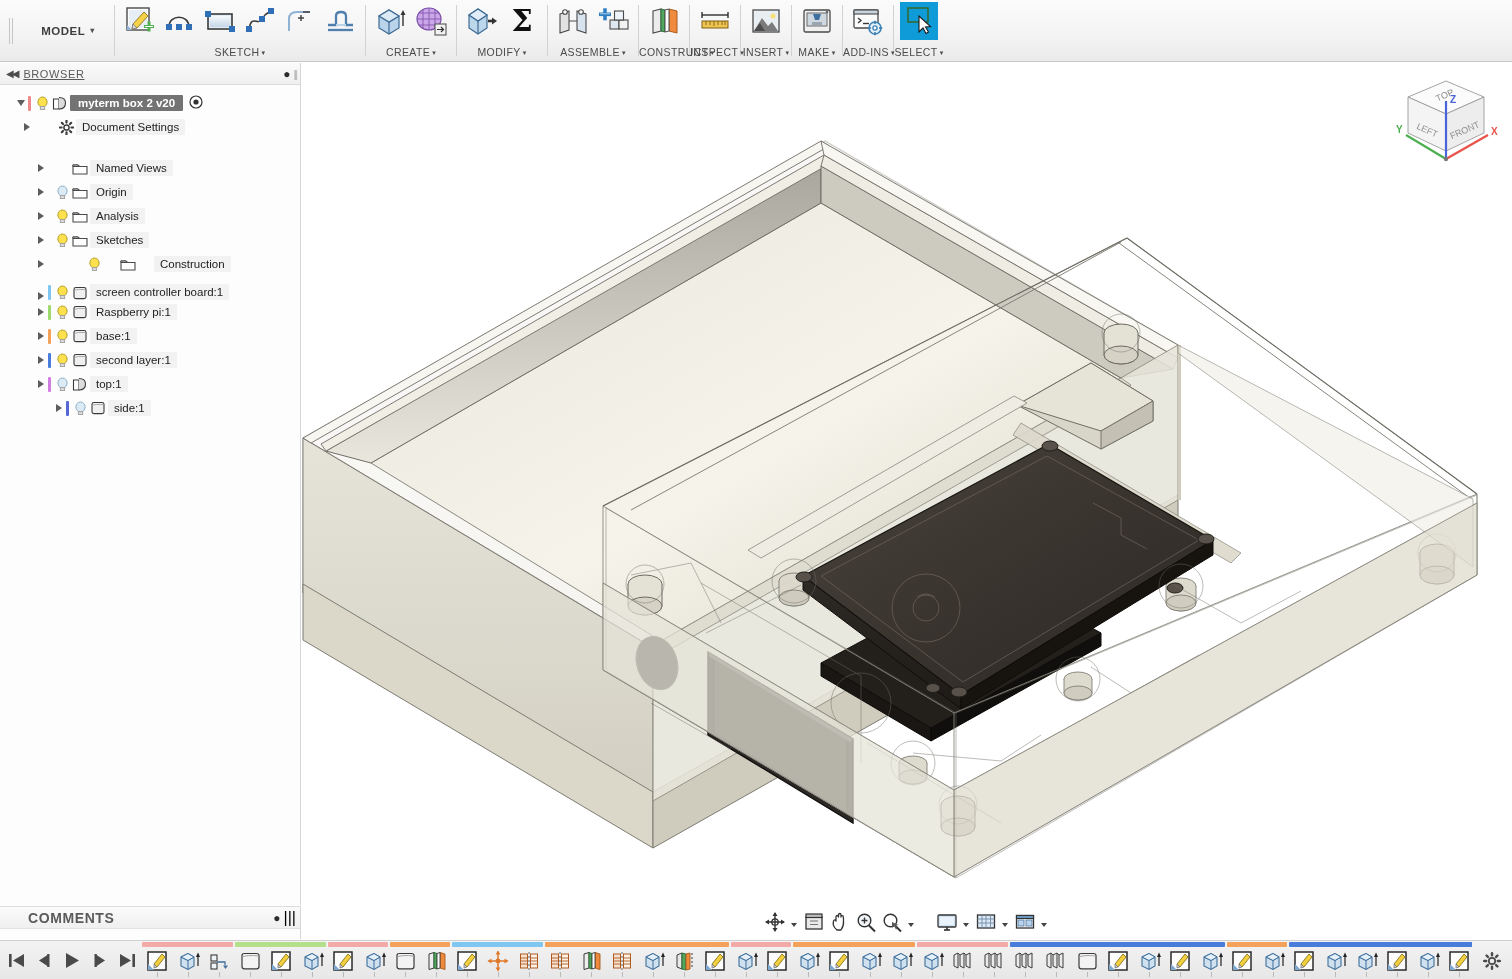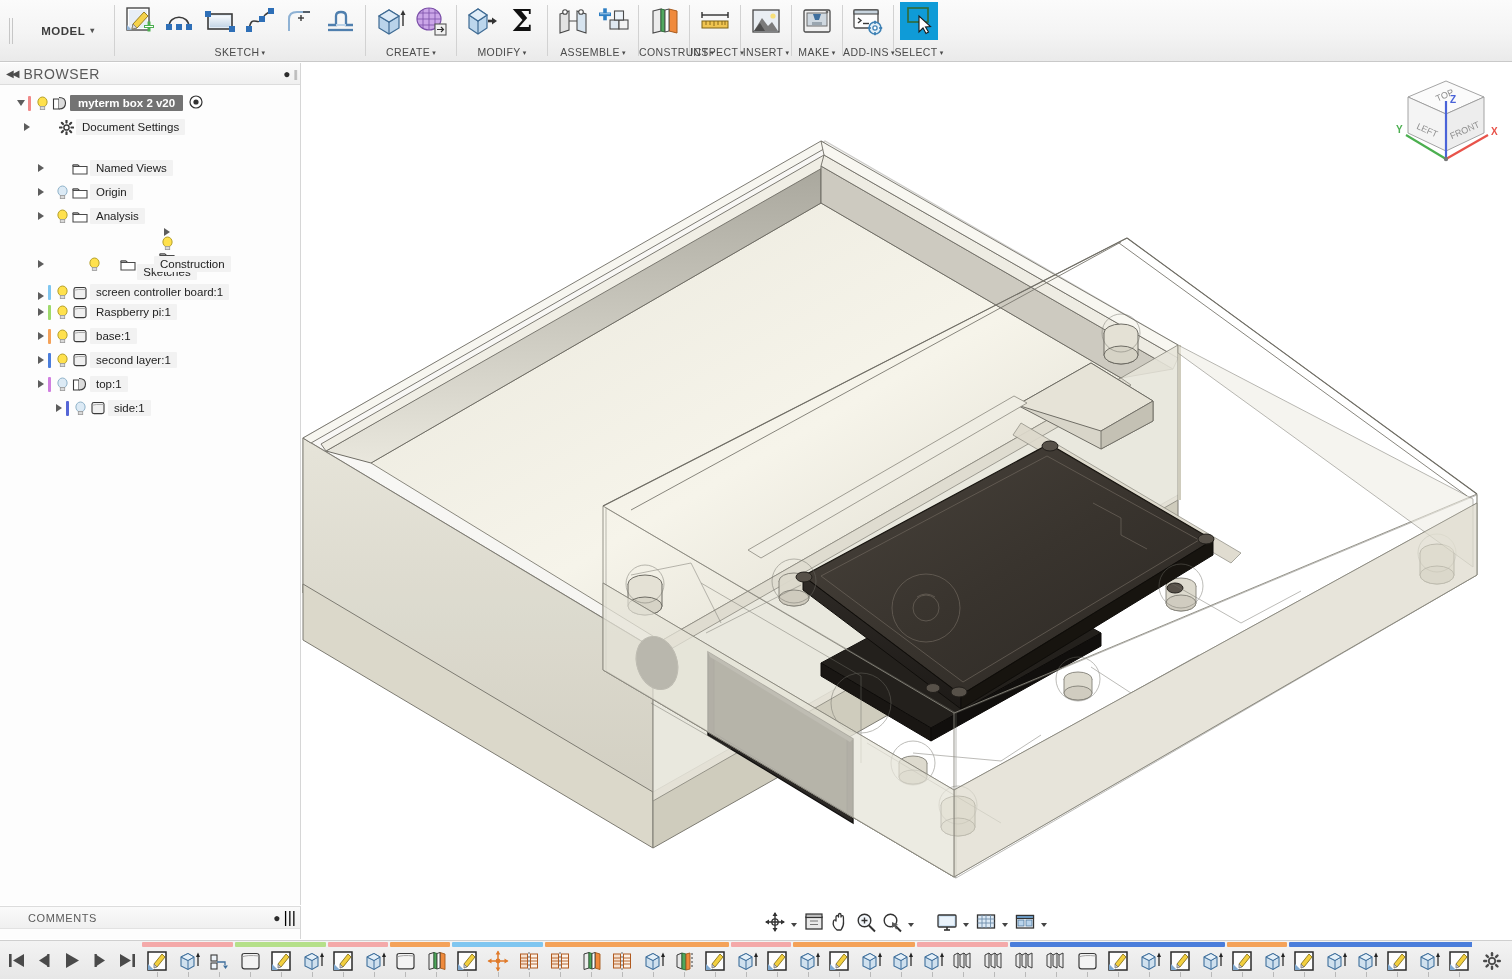--- a/index.html
+++ b/index.html
@@ -54,21 +54,21 @@
     position: absolute; left: 0; top: 63px; width: 301px; height: 842px;
     background: #fdfdfd; border-right: 1px solid #d6d6d6;
     display:flex; flex-direction:column;
   }
   .panel-head {
     height: 22px; display:flex; align-items:center;
     background: linear-gradient(to bottom,#fafafa,#f0f0f0);
     border-bottom:1px solid #dcdcdc; padding: 0 4px; flex:0 0 auto;
   }
   .panel-head .collapse { font-size:10px; color:#4c4c4c; padding:0 6px 0 2px; letter-spacing:-2px;}
-  .panel-head .ptitle { font-size:14px; color:#5a5a5a; letter-spacing:.6px; flex:1; }
+  .panel-head .ptitle { font-size:11px; color:#5a5a5a; letter-spacing:.6px; flex:1;text-decoration:underline; }
   .panel-head .pdot { font-size:12px; color:#2d2d2d; margin-right:3px; line-height:1;}
   .panel-head .pgrip { color:#b5b5b5; font-size:11px; letter-spacing:-2px;}
 
   #tree { padding-top: 6px; flex:1; overflow:hidden; font-size:11.5px; color:#2b2b2b; }
   .trow { display:flex; align-items:center; height:24px; white-space:nowrap; }
   .trow .tw { width: 14px; display:flex; justify-content:center; align-items:center; }
   .arr { width:0;height:0;border-left:6px solid #5d5d5d;border-top:4px solid transparent;border-bottom:4px solid transparent;}
   .arr-down { width:0;height:0;border-top:6px solid #5d5d5d;border-left:4px solid transparent;border-right:4px solid transparent;}
   .cbar { width:3px; height:15px; border-radius:1px; margin-right:3px; }
   .bulb { width:16px; display:flex;align-items:center;justify-content:center;}
@@ -79,21 +79,21 @@
   
   #comments {
     position:absolute; left:0; top:906px; width:301px; height:33px;
     background:#fdfdfd; border-right:1px solid #d6d6d6; border-top:1px solid #dcdcdc;
   }
   #comments .bar {
     height:22px; display:flex; align-items:center; padding:0 4px;
     background: linear-gradient(to bottom,#fafafa,#f0f0f0);
     border-bottom:1px solid #e2e2e2;
   }
-  #comments .bar .ptitle { font-size:11px; color:#5a5a5a; letter-spacing:.6px; flex:1; padding-left:24px;}
+  #comments .bar .ptitle { font-size:14px; color:#5a5a5a; letter-spacing:.6px; flex:1; padding-left:24px;font-weight:bold;}
 
   
   #viewport {
     position:absolute; left:301px; top:63px; width:1211px; height:876px;
     background:#ffffff; overflow:hidden;
   }
   #model { position:absolute; left:0; top:0; width:1211px; height:876px; }
 
   
   #viewcube { position:absolute; right:6px; top:4px; width:118px; height:106px; }
@@ -543,21 +543,21 @@
               </svg>
             </span>
             <span class="ficon">
               <svg width="16" height="13" viewBox="0 0 16 13">
                 <path d="M1 3 L1 12 L15 12 L15 4.5 L7.5 4.5 L6 3 Z" fill="#fff" stroke="#4a4a4a" stroke-width="1.1"></path>
                 <path d="M1 3 L6 3 L7.5 4.5 L1 4.5 Z" fill="#d5d5d5" stroke="#4a4a4a" stroke-width="1"></path>
               </svg>
             </span>
             <span class="tlabel">Analysis</span>
           </div>
-          <div class="trow" style="padding-left: 34px; flex-direction: column;">
+          <div class="trow" style="padding-left: 34px;">
             <span class="tw">
               <span class="arr"></span>
             </span>
             <span style="width: 6px;"></span>
             <span class="bulb">
               <svg width="13" height="15" viewBox="0 0 13 15">
                 <ellipse cx="6.5" cy="6" rx="4.6" ry="5" fill="#ffe14d" stroke="#b5a02a" stroke-width="1"></ellipse>
                 <rect x="4.3" y="10.4" width="4.4" height="3.2" fill="#d9d9d9" stroke="#9a9a9a" stroke-width=".8"></rect>
               </svg>
             </span>

